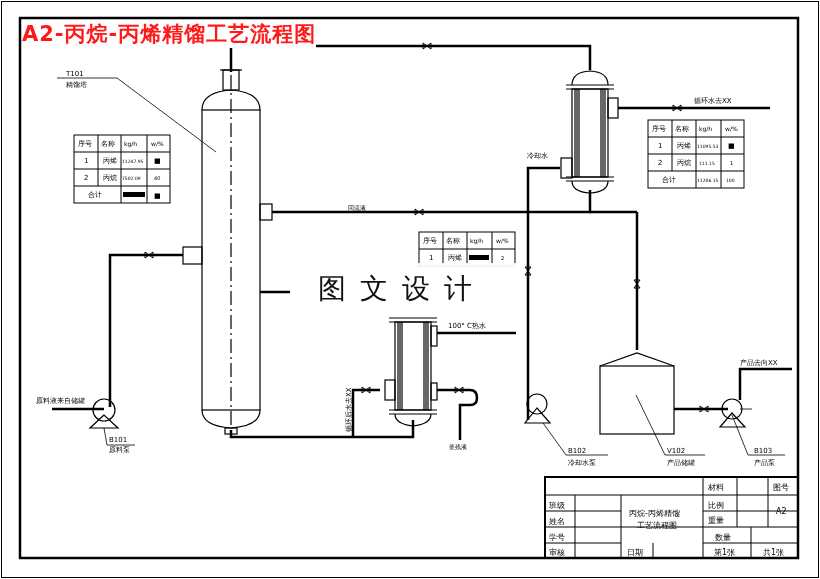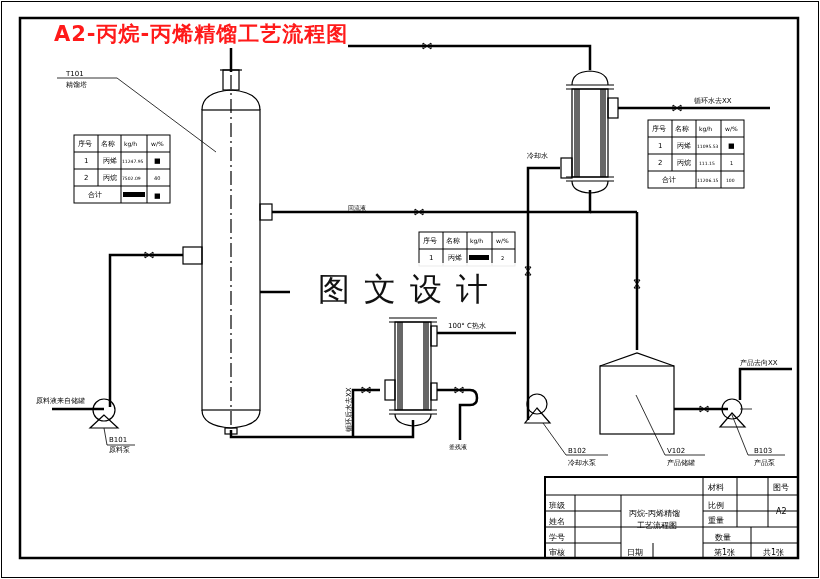--- a/index.html
+++ b/index.html
@@ -1,20 +1,20 @@
 <!DOCTYPE html>
 <html><head>
 <meta charset="utf-8">
 <style>
   html, body { margin:0; padding:0; background:#ffffff; }
   body { width:820px; height:579px; position:relative; overflow:hidden; font-family:"DejaVu Sans", sans-serif; }
   #stage { position:absolute; left:0; top:0; width:820px; height:579px;text-align:right; }
   svg text { font-family:"DejaVu Sans", sans-serif; }
-  .title { position:absolute; left:22px; top:20px; color:#ff1a1a; font-family:"DejaVu Sans", sans-serif; font-weight:bold; font-size:21px; letter-spacing:1px; white-space:nowrap; background:#fff;margin-left:32px; }
-  .watermark { position:absolute; left:290px; top:263px; width:230px; height:52px; background:rgba(255,255,255,0.92); font-family:"DejaVu Serif", serif; font-size:32px; color:#111; letter-spacing:14px; line-height:52px; padding-left:28px; box-sizing:border-box; white-space:nowrap; }
+  .title { position:absolute; left:22px; top:20px; color:#ff1a1a; font-family:"DejaVu Sans", sans-serif; font-weight:bold; font-size:21px; letter-spacing:1px; white-space:nowrap; background:#fff; }
+  .watermark { position:absolute; left:290px; top:263px; width:230px; height:52px; background:rgba(255,255,255,0.92); font-family:"DejaVu Serif", serif; font-size:28px; color:#111; letter-spacing:14px; line-height:52px; padding-left:28px; box-sizing:border-box; white-space:nowrap; }
 </style>
 </head>
 <body>
 
 <div id="stage">
 <svg width="820" height="579" viewBox="0 0 820 579" xmlns="http://www.w3.org/2000/svg">
 
   <rect x="1.5" y="1.5" width="817" height="576" fill="none" stroke="#000" stroke-width="1"></rect>
   <rect x="20" y="18" width="778" height="540" fill="none" stroke="#000" stroke-width="2.5"></rect>
 

